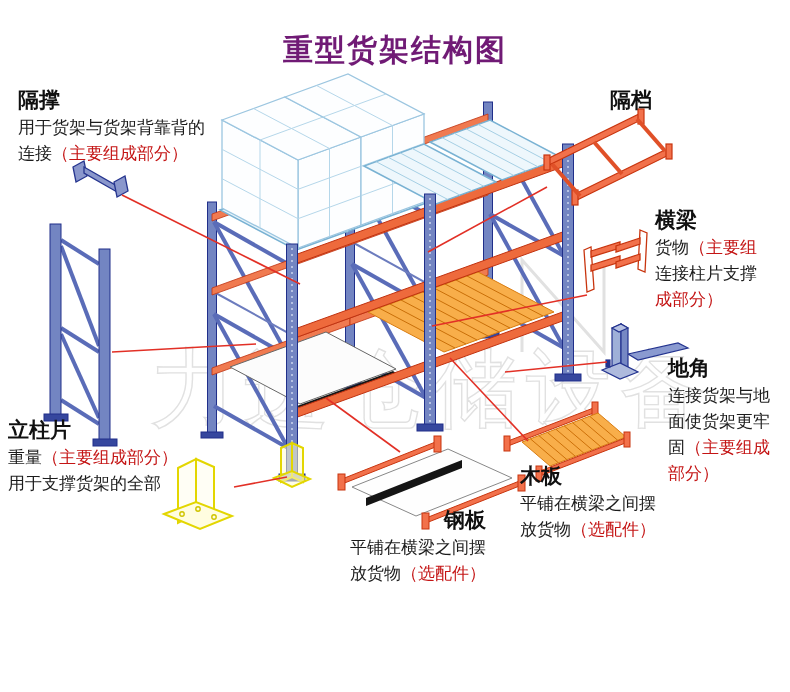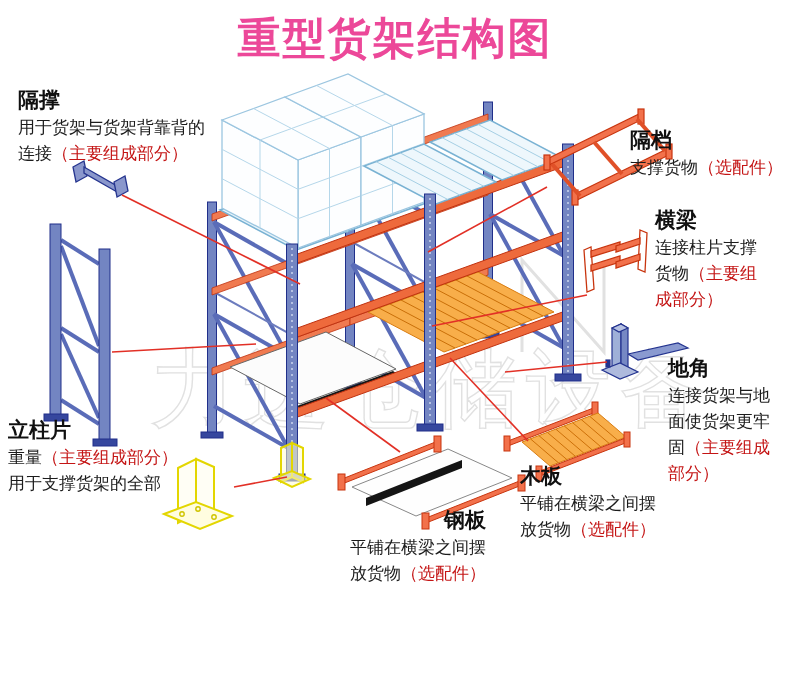--- a/index.html
+++ b/index.html
@@ -1,53 +1,52 @@
 <!DOCTYPE html>
 <html><head>
 <meta charset="utf-8">
 <style>
   html,body{margin:0;padding:0;background:#fff;}
   #stage{position:relative;width:790px;height:692px;background:#fff;overflow:hidden;
          font-family:"DejaVu Sans","Liberation Sans",sans-serif;}
-  .title{position:absolute;top:10px;left:0;width:100%;text-align:center;
-         font-size:43px;font-weight:bold;color:#ec4899;letter-spacing:2px;z-index:3;}
+  .title{position:absolute;top:30px;left:0;width:100%;text-align:center;
+         font-size:30px;font-weight:bold;color:#701a75;letter-spacing:2px;z-index:3;}
   #diagram-svg{position:absolute;left:0;top:0;z-index:1;}
   #labels-layer{position:absolute;left:0;top:0;width:100%;height:100%;z-index:2;pointer-events:none;}
   .label{position:absolute;}
   .label .heading{font-size:21px;font-weight:bold;color:#101010;line-height:24px;margin-bottom:2px;}
   .label .bodyline{font-size:17px;color:#1c1c1c;line-height:26px;white-space:nowrap;}
   .label .red{color:#c41414;}
   .label-gecheng{left:18px;top:88px;}
-  .label-gedang{left:630px;top:88px;margin-top:40px;}
+  .label-gedang{left:610px;top:88px;}
   .label-hengliang{left:655px;top:208px;}
   .label-dijiao{left:668px;top:308px;margin-top:48px;}
   .label-muban{left:520px;top:464px;}
   .label-gangban{left:350px;top:508px;text-align:right;}
   .label-lizhupian{left:8px;top:418px;}
   .label-hujiao{left:132px;top:534px;}
 </style>
 </head>
 <body>
 
 <div id="stage">
   <div class="title">重型货架结构图</div>
   <div id="labels-layer">
       <div class="label label-gecheng">
         <div class="heading">隔撑</div>
         <div class="bodyline"><span>用于货架与货架背靠背的</span></div>
         <div class="bodyline"><span>连接</span><span class="red">（主要组成部分）</span></div>
       </div>
       <div class="label label-gedang">
         <div class="heading">隔档</div>
-        <div class="bodyline"><span>支撑货物</span><span class="red">（选配件）</span></div>
       </div>
       <div class="label label-hengliang">
         <div class="heading">横梁</div>
+        <div class="bodyline"><span>货物</span><span class="red">（主要组</span></div>
         <div class="bodyline"><span>连接柱片支撑</span></div>
-        <div class="bodyline"><span>货物</span><span class="red">（主要组</span></div>
         <div class="bodyline"><span class="red">成部分）</span></div>
       </div>
       <div class="label label-dijiao">
         <div class="heading">地角</div>
         <div class="bodyline"><span>连接货架与地</span></div>
         <div class="bodyline"><span>面使货架更牢</span></div>
         <div class="bodyline"><span>固</span><span class="red">（主要组成</span></div>
         <div class="bodyline"><span class="red">部分）</span></div>
       </div>
       <div class="label label-muban">

